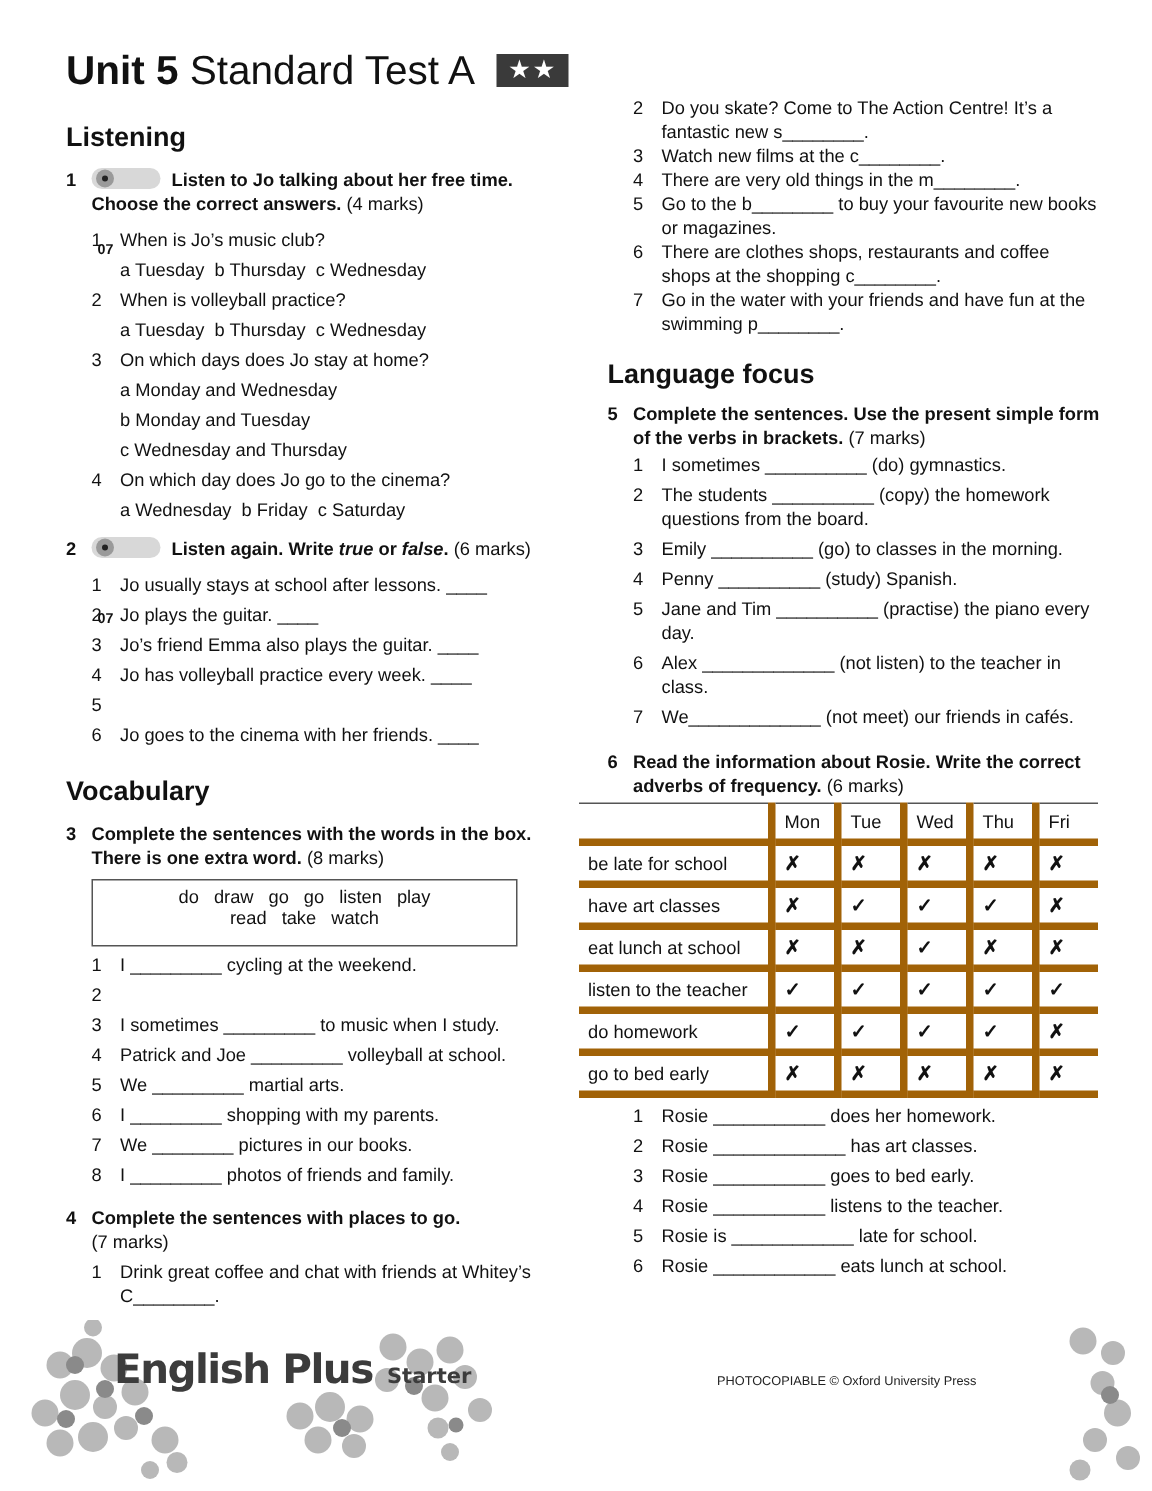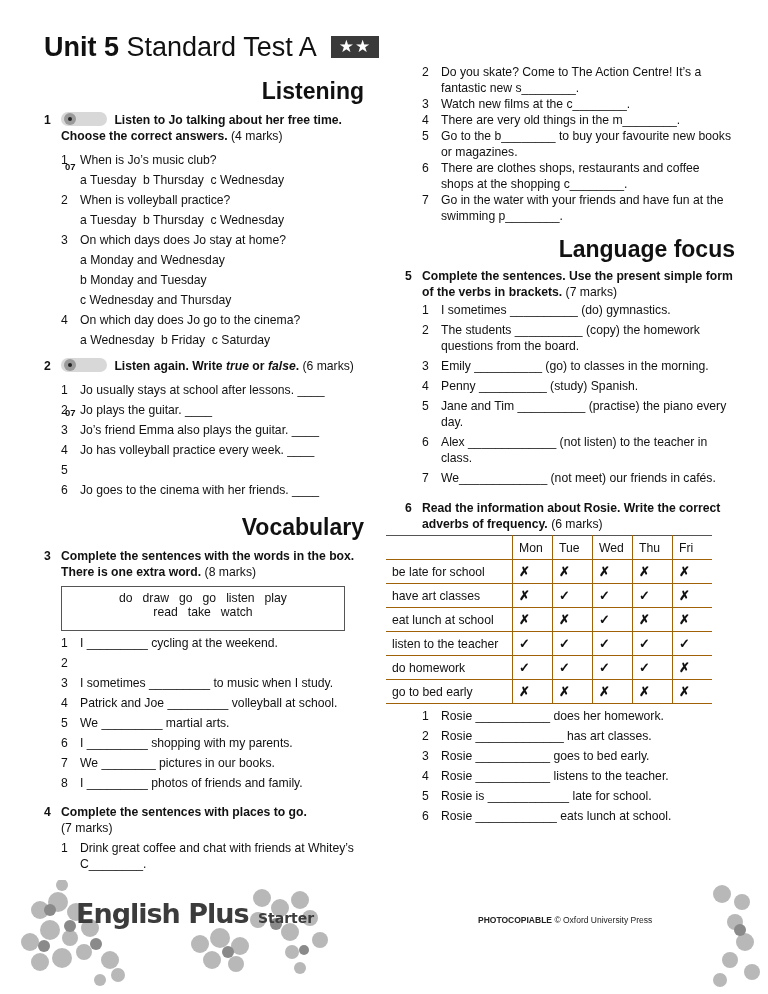--- a/index.html
+++ b/index.html
@@ -11,52 +11,52 @@
     position: absolute; left: 44px; top: 30px; font-size: 27px; line-height: 34px; white-space: nowrap;
   }
   .page-title .unit { font-weight: bold; }
   .page-title .stars {
     display: inline-block; background: #3a3a3a; color: #fff; font-size: 17px; line-height: 22px;
     padding: 0 8px; margin-left: 8px; vertical-align: 4px; letter-spacing: 1px;
   }
   .col { position: absolute; font-size: 12.2px; line-height: 16px; }
   .col-left { left: 44px; top: 80px; width: 320px; }
   .col-right { left: 405px; top: 64px; width: 330px; }
-  h2 { font-size: 23px; font-weight: bold; margin: 0; line-height: 22px; text-align: right; }
+  h2 { font-size: 18px; font-weight: bold; margin: 0; line-height: 22px; }
   .ex { position: relative; padding-left: 17px; font-weight: bold; }
   .ex .num { position: absolute; left: 0; top: 0; font-weight: bold; }
   .ex .marks { font-weight: normal; }
   .cd {
     display: inline-block; background: #d8d8d8; border-radius: 9px; height: 14px; width: 46px;
     vertical-align: -2px; margin-right: 4px; position: relative; font-size: 9.5px; line-height: 14px;
   }
   .cd .disc { position: absolute; left: 3px; top: 1px; width: 12px; height: 12px; border-radius: 50%; background: #9a9a9a; }
   .cd .disc::after { content: ""; position: absolute; left: 4px; top: 4px; width: 4px; height: 4px; border-radius: 50%; background: #222; }
   .cd .trk { position: absolute; left: 4px; font-weight: bold; margin-top: 48px; }
   .item { position: relative; padding-left: 36px; }
   .item .n { position: absolute; left: 17px; top: 0; }
   .opt { padding-left: 36px; }
   .wordbox {
     margin: 6px 0 4px 17px; width: 282px; border: 1px solid #555; text-align: center; padding: 4px 0 11px 0; line-height: 14px;
   }
   .wordbox span { margin: 0 5px; }
   table.freq { border-collapse: collapse; font-size: 12.2px; margin-left: -19px; }
-  table.freq td { border: 1px solid #a16207; height: 23px; padding: 0 6px; }
+  table.freq td { border: 5px solid #a16207; height: 23px; padding: 0 6px; }
   table.freq td.act { width: 114px; }
   table.freq td.day { width: 27px; }
   table.freq tr:first-child td { border-top: 1px solid #555; }
   table.freq td:first-child { border-left: none; }
   table.freq td:last-child { border-right: none; margin-left: 12px; }
   .mk { font-size: 13px; font-weight: bold; }
   .footer { position: absolute; left: 0; top: 880px; width: 768px; height: 114px; }
   .brand { position: absolute; left: 76px; top: 18px; white-space: nowrap; }
   .brand .ep { font-family: "DejaVu Sans", sans-serif; font-weight: bold; font-size: 27px; color: #3c3c3c; letter-spacing: -1px; }
   .brand .st { font-family: "DejaVu Sans", sans-serif; font-weight: bold; font-size: 14px; color: #3c3c3c; margin-left: 5px; }
   .legal { position: absolute; left: 478px; top: 35px; font-size: 8.5px; white-space: nowrap; color: #222; }
-  .legal b { font-weight: bold; }
+  .legal b { font-weight: normal; }
 </style>
 </head>
 <body>
 
 <div class="page-title">
   <span class="unit">Unit 5</span>
   <span>Standard Test A</span>
   <span class="stars">★★</span>
 </div>
 

